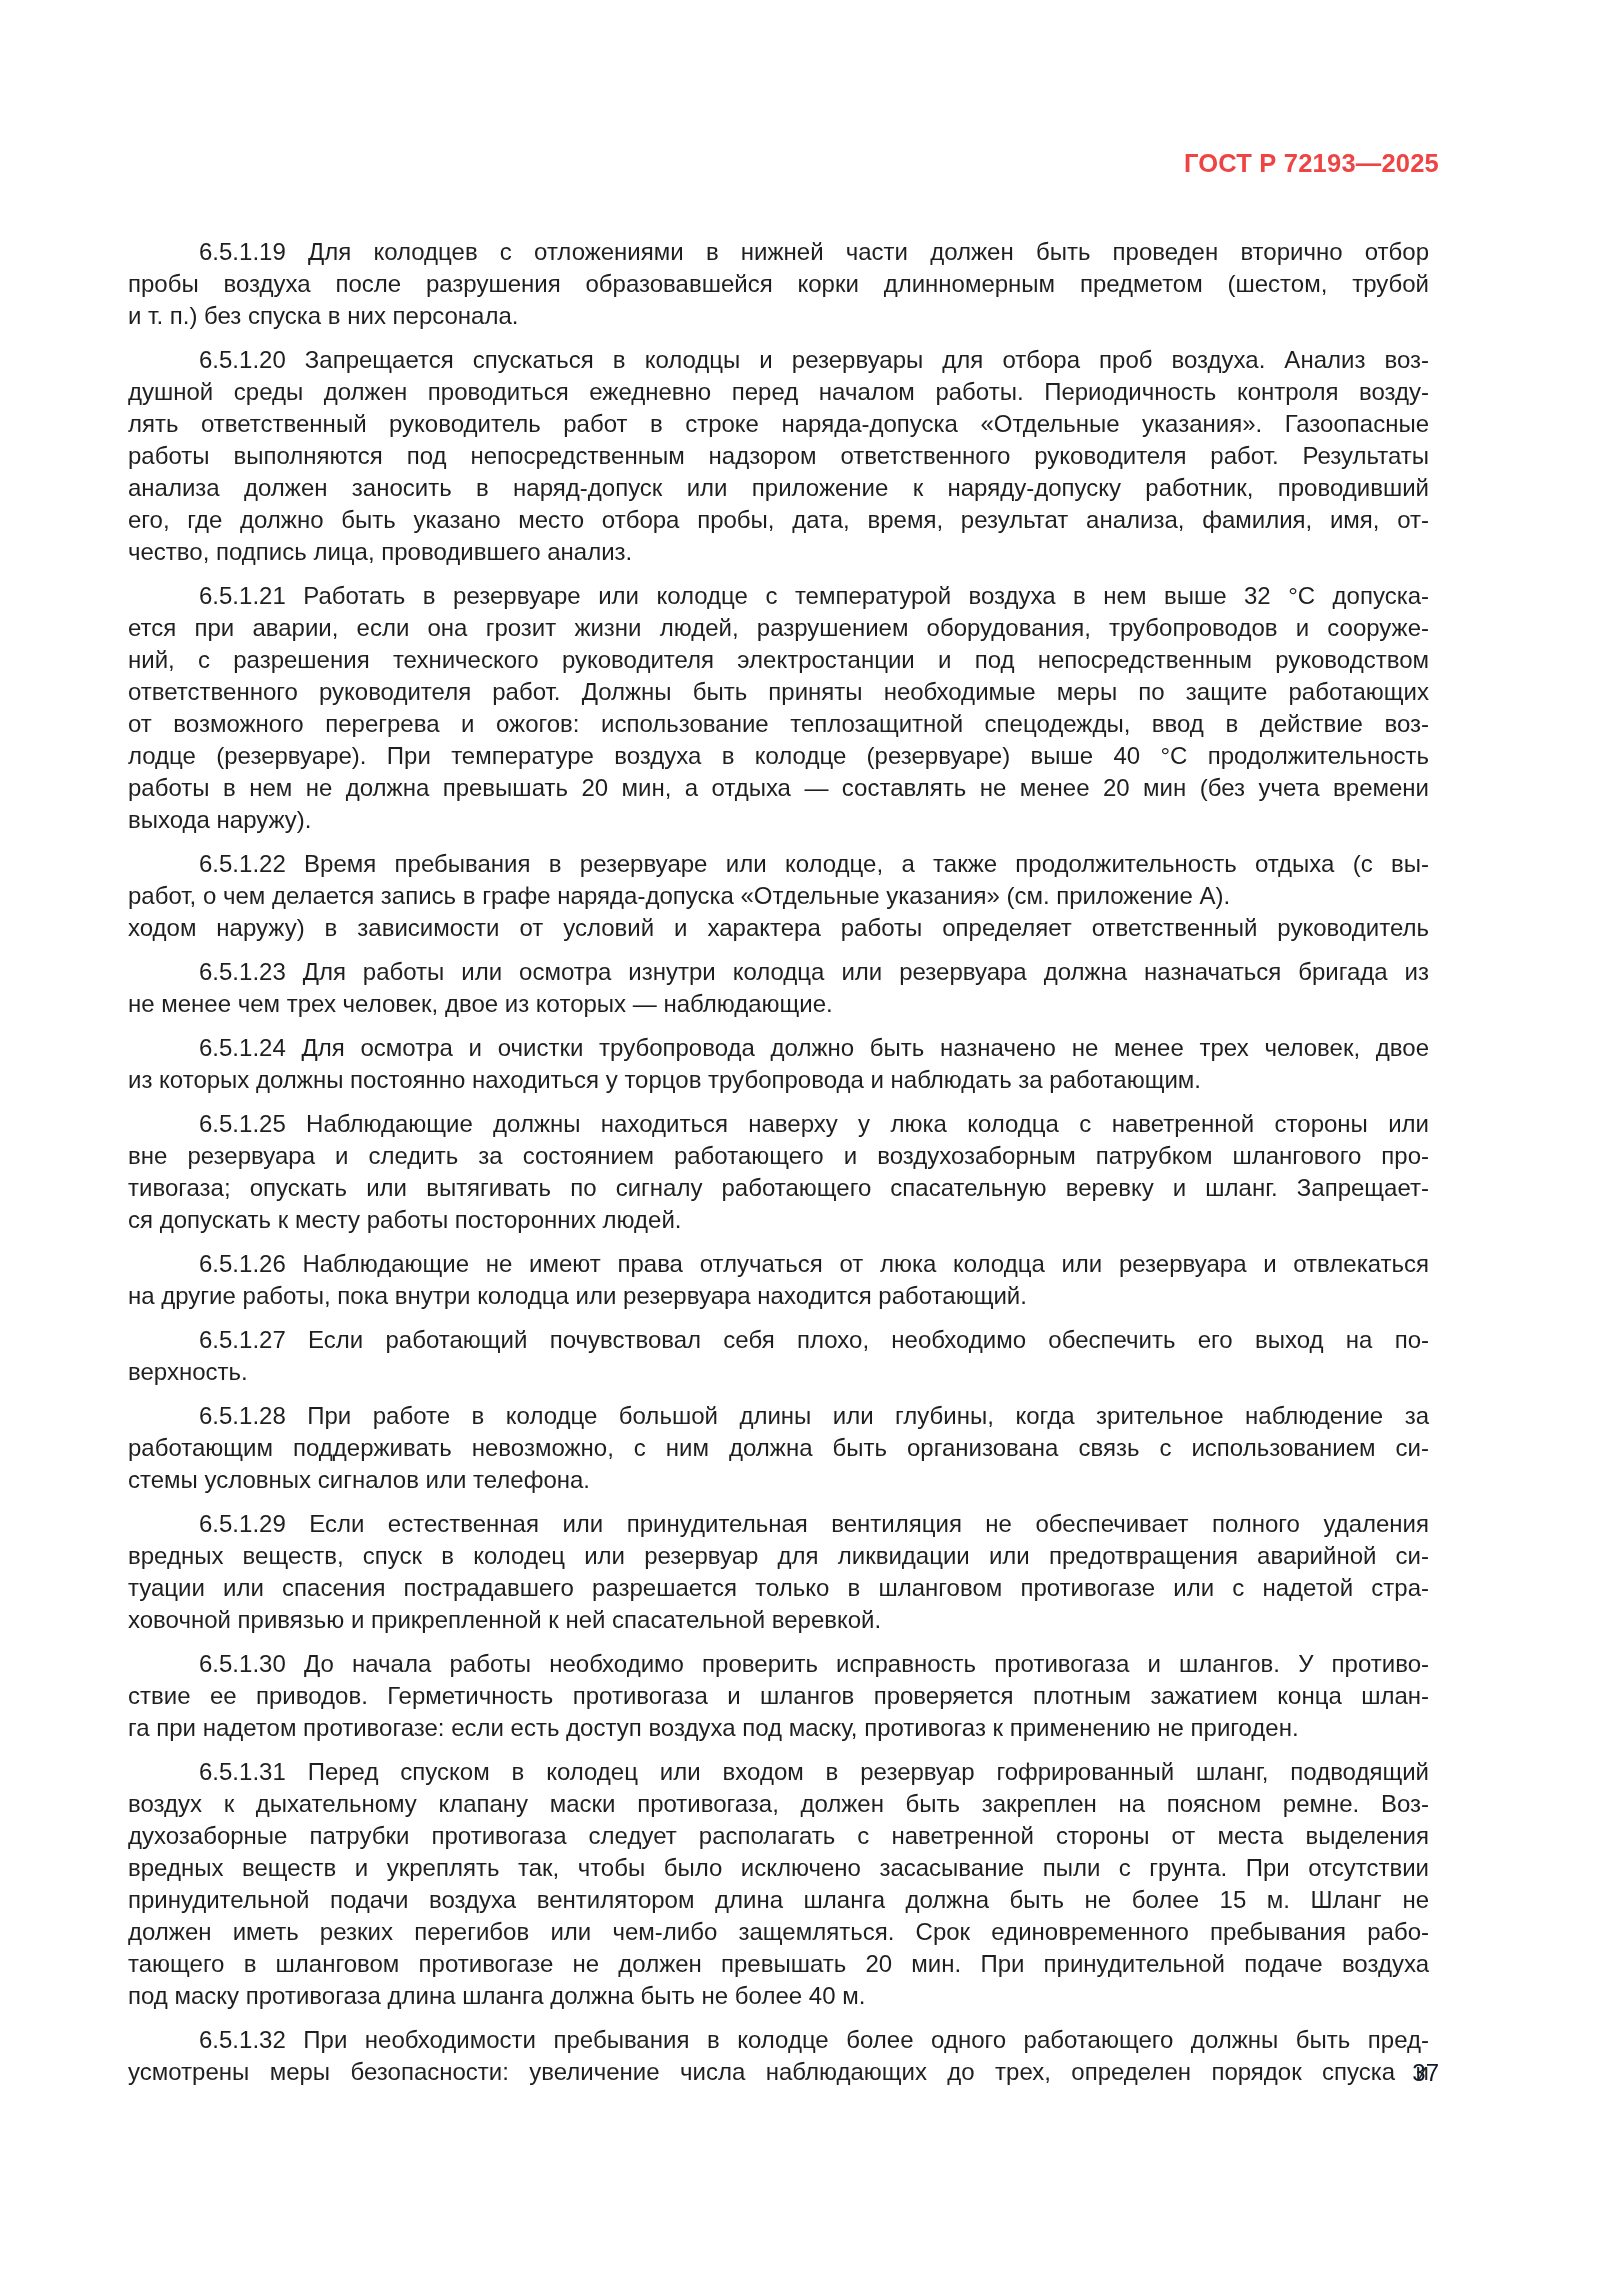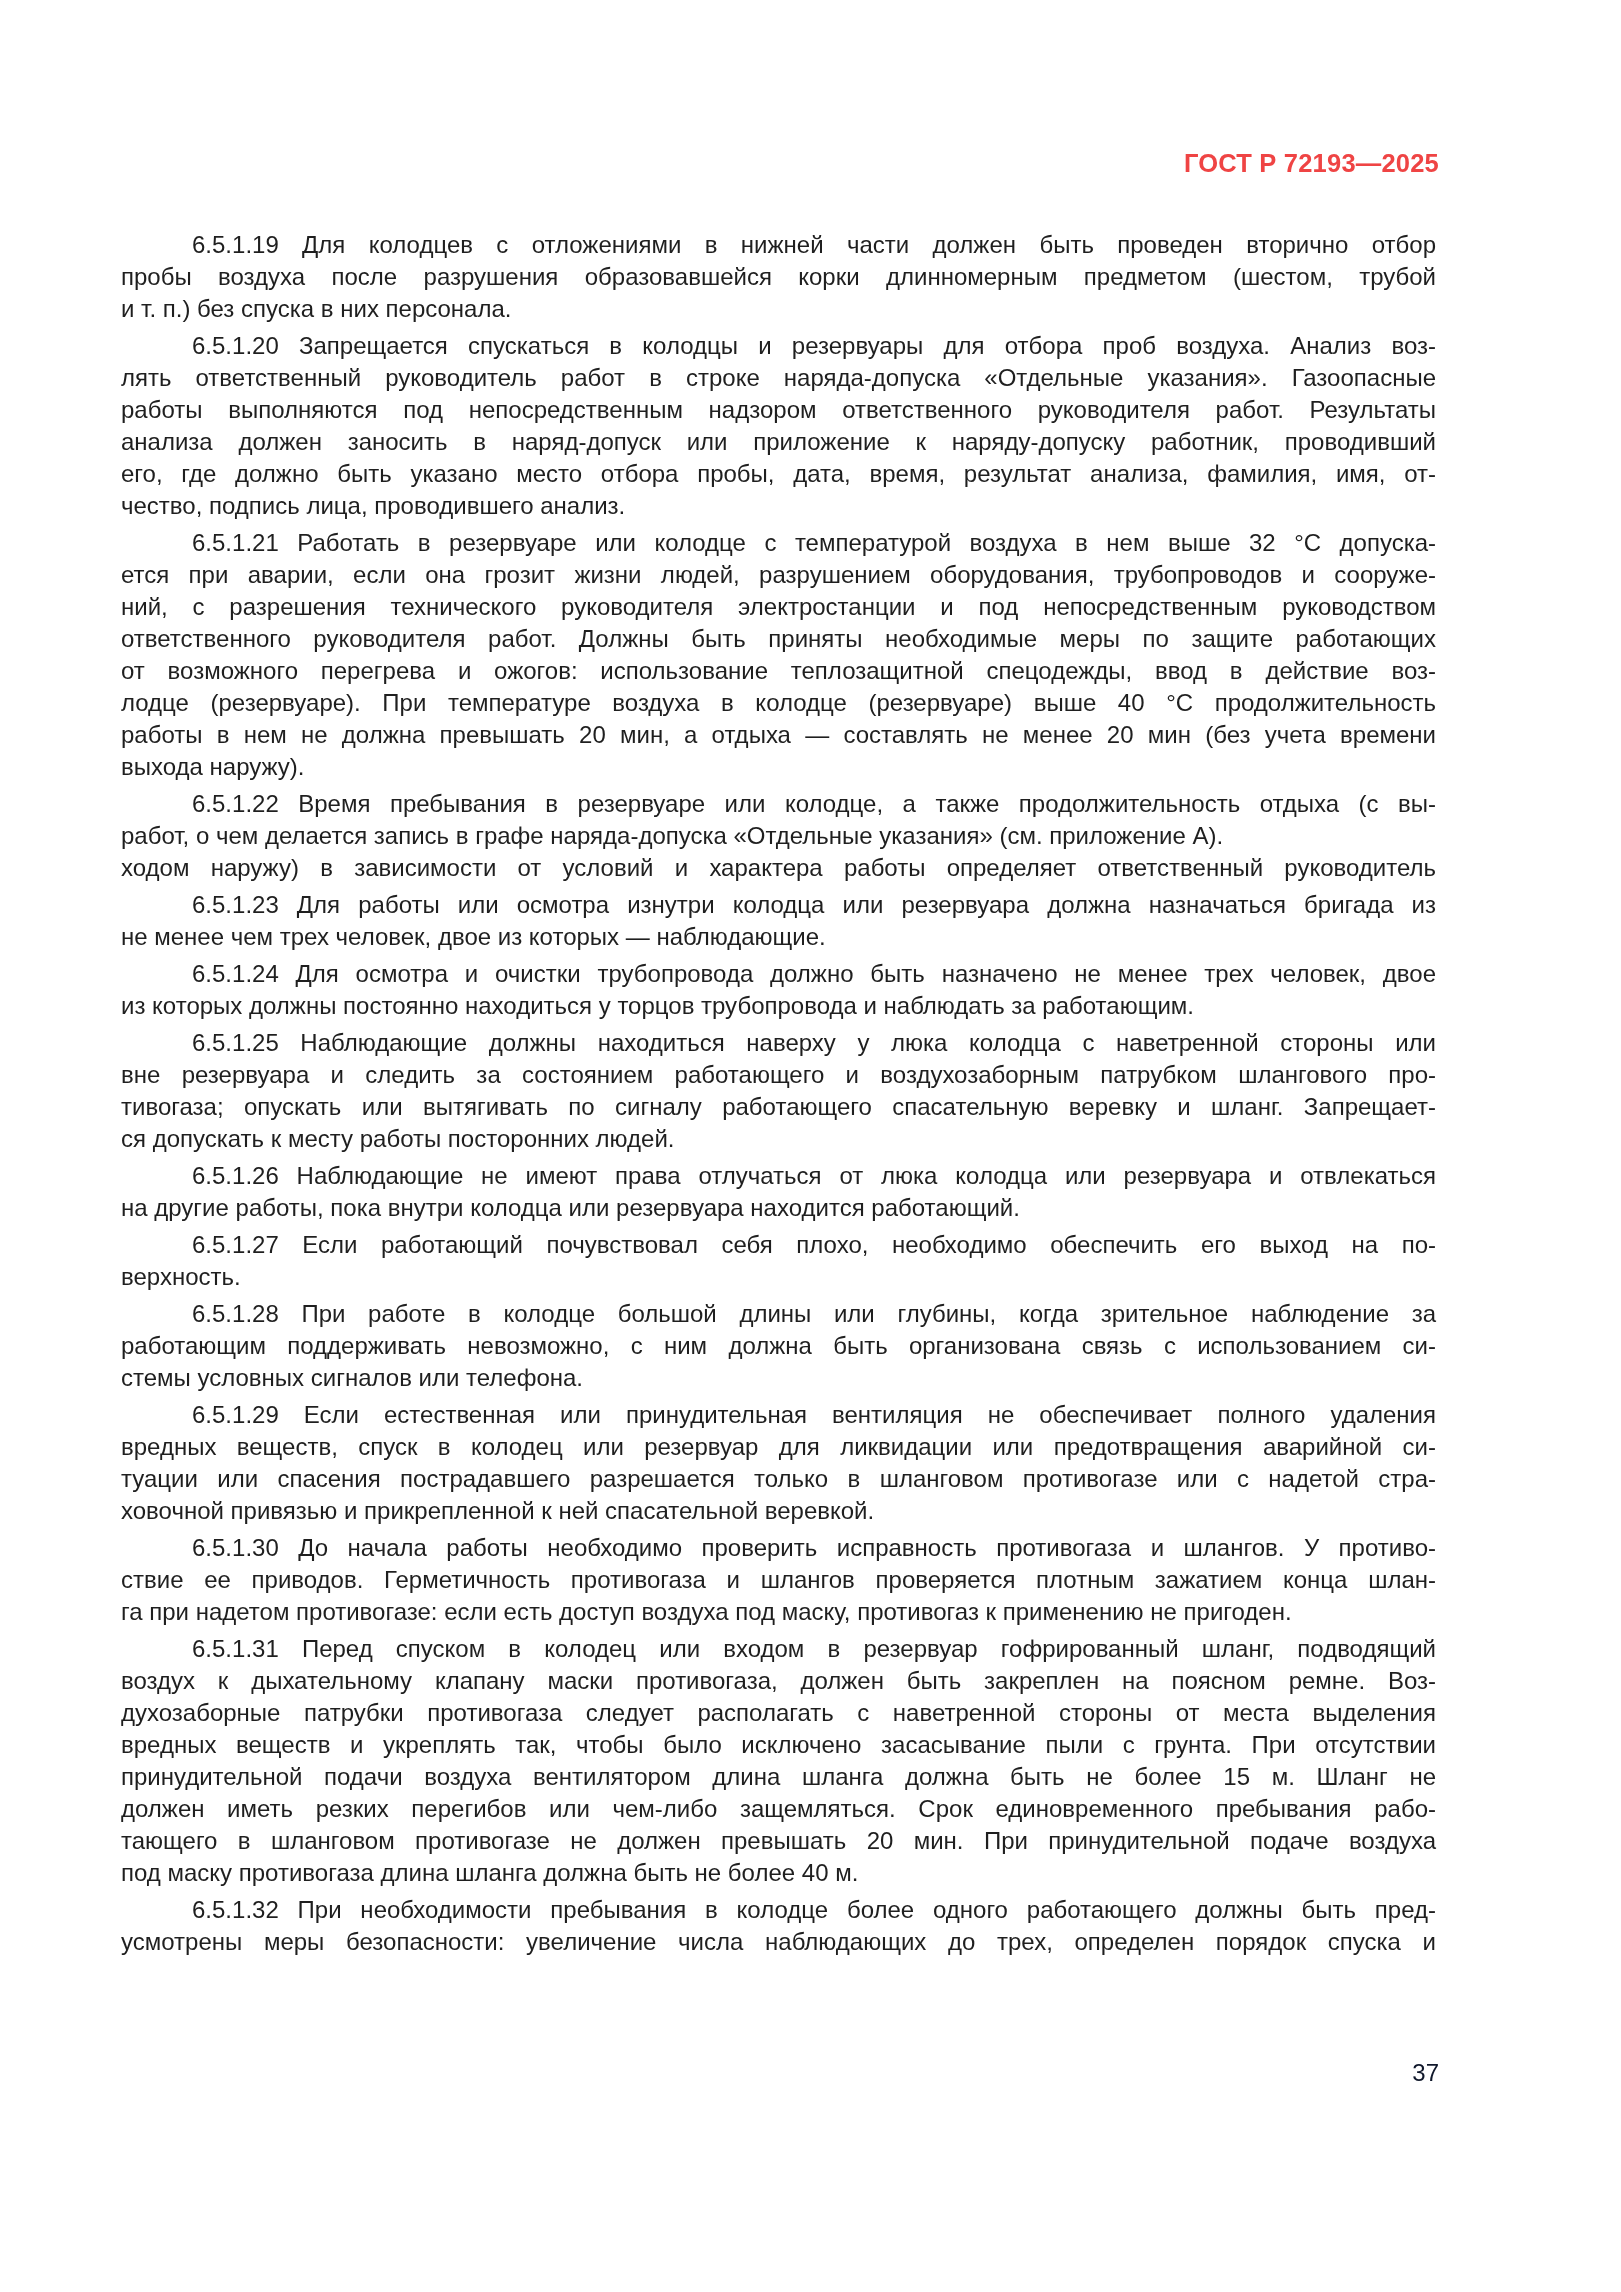--- a/index.html
+++ b/index.html
@@ -10,21 +10,21 @@
     font-family: "Liberation Sans", "DejaVu Sans", sans-serif;
   }
   .header {
     position: absolute; right: 182px; top: 149px;
     font-size: 25.5px; font-weight: bold; color: #ef4444; letter-spacing: 0.2px;
   }
   .body {
     position: absolute; left: 116px; top: 224px; width: 1325px;
     font-size: 24px; line-height: 32px;
   }
-  .para { margin: 5px; }
+  .para { margin: 12px; }
   .line {
     display: block; white-space: nowrap; text-align: justify;
     text-align-last: justify; height: 32px; overflow: visible;
   }
   .line.first { padding-left: 71px; }
   .line.last { text-align-last: left; }
   .page-number {
     position: absolute; right: 182px; top: 2059px;
     font-size: 24px; color: #0f172a;
   }
@@ -35,20 +35,21 @@
 <div class="page">
   <div class="header">ГОСТ Р 72193—2025</div>
   <div class="body" id="doc-body">
       <div class="para">
         <span class="line first">6.5.1.19 Для колодцев с отложениями в нижней части должен быть проведен вторично отбор</span>
         <span class="line">пробы воздуха после разрушения образовавшейся корки длинномерным предметом (шестом, трубой</span>
         <span class="line last">и т. п.) без спуска в них персонала.</span>
       </div>
       <div class="para">
         <span class="line first">6.5.1.20 Запрещается спускаться в колодцы и резервуары для отбора проб воздуха. Анализ воз-</span>
+        <span class="line">душной среды должен проводиться ежедневно перед началом работы. Периодичность контроля возду-</span>
         <span class="line">лять ответственный руководитель работ в строке наряда-допуска «Отдельные указания». Газоопасные</span>
         <span class="line">работы выполняются под непосредственным надзором ответственного руководителя работ. Результаты</span>
         <span class="line">анализа должен заносить в наряд-допуск или приложение к наряду-допуску работник, проводивший</span>
         <span class="line">его, где должно быть указано место отбора пробы, дата, время, результат анализа, фамилия, имя, от-</span>
         <span class="line last">чество, подпись лица, проводившего анализ.</span>
       </div>
       <div class="para">
         <span class="line first">6.5.1.21 Работать в резервуаре или колодце с температурой воздуха в нем выше 32 °С допуска-</span>
         <span class="line">ется при аварии, если она грозит жизни людей, разрушением оборудования, трубопроводов и сооруже-</span>
         <span class="line">ний, с разрешения технического руководителя электростанции и под непосредственным руководством</span>

